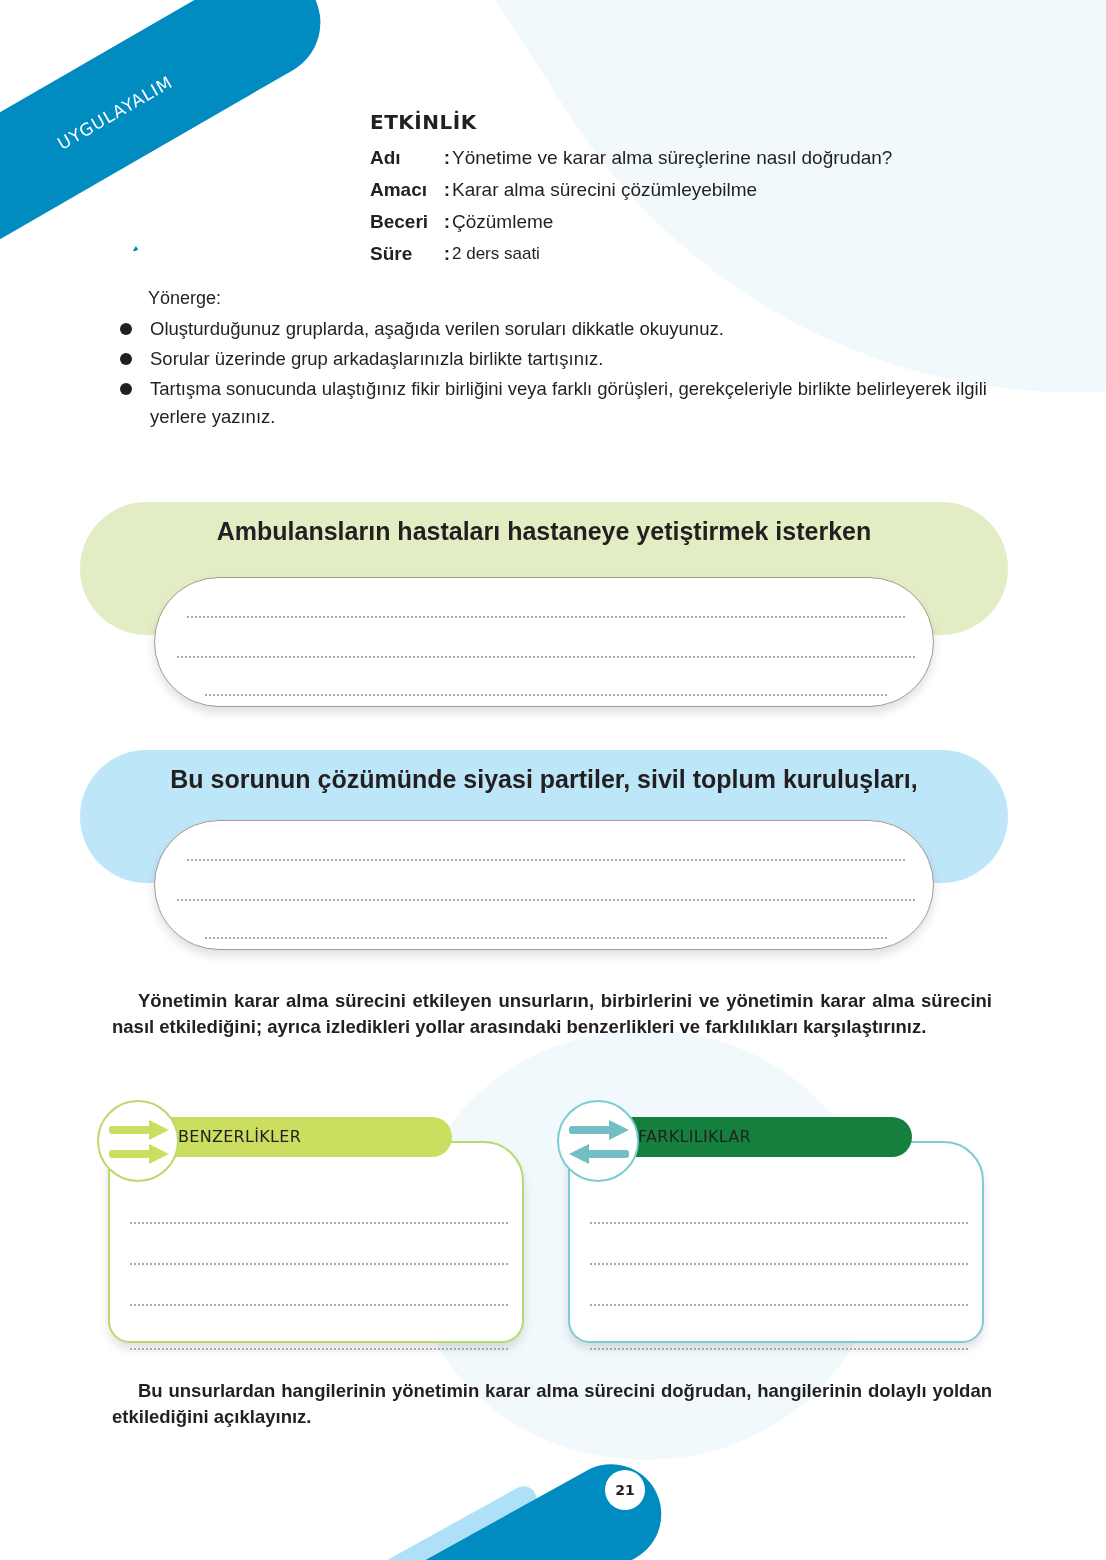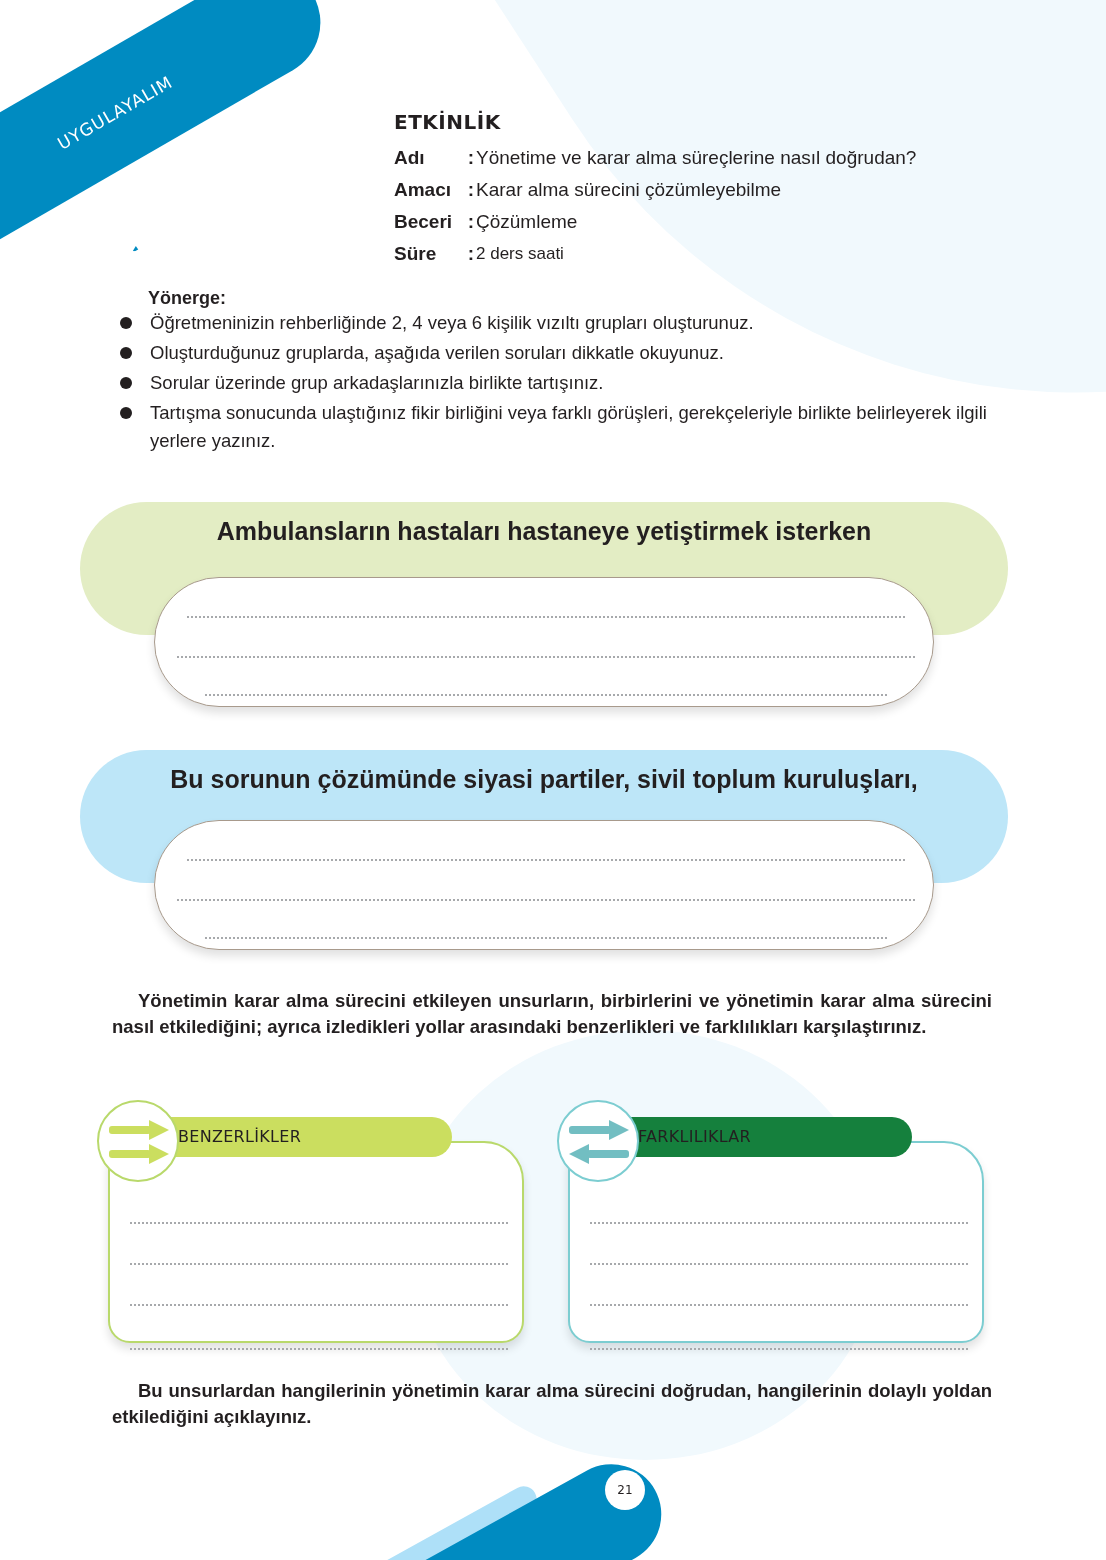--- a/index.html
+++ b/index.html
@@ -26,31 +26,31 @@
     z-index: 1;
   }
   .banner-text {
     position: absolute; left: 205px; top: 48px; color: #ffffff;
     font-family: "DejaVu Sans", sans-serif; font-size: 17px; letter-spacing: 1px;
     transform: rotate(0deg);
   }
   .pencil-icon { position: absolute; left: 75px; top: 220px; width: 80px; height: 60px; z-index: 2; }
 
   
-  .activity { position: absolute; left: 370px; top: 110px; z-index: 2; margin-left: 24px; }
+  .activity { position: absolute; left: 370px; top: 110px; z-index: 2; }
   .activity-title { font-family: "DejaVu Sans", sans-serif; font-weight: bold; font-size: 20px; letter-spacing: 0.5px; margin-bottom: 8px; }
   .meta-row { display: flex; font-size: 19px; line-height: 32px; }
   .meta-label { font-weight: bold; width: 80px; display: inline-flex; justify-content: space-between; }
   .meta-label .colon { font-weight: bold; }
   .meta-value { margin-left: 2px; }
   .meta-row.small .meta-value { font-size: 17px; }
 
   
   .yonerge { position: absolute; left: 118px; top: 288px; width: 880px; z-index: 2; }
-  .yonerge-title { font-weight: bold; font-size: 18px; margin-left: 30px; }
+  .yonerge-title { font-weight: normal; font-size: 18px; margin-left: 30px; margin-bottom: 6px; }
   .bullets { list-style: none; }
   .bullets li { position: relative; padding-left: 32px; font-size: 18.5px; line-height: 28px; margin-bottom: 2px; }
   .bullets li .dot { position: absolute; left: 2px; top: 8px; width: 12px; height: 12px; border-radius: 50%; background: #231f20; }
 
   
   .qpill {
     position: absolute; left: 80px; width: 928px; height: 133px; border-radius: 67px; z-index: 2;
   }
   .qpill.green { top: 502px; background: #e3edc4; }
   .qpill.blue { top: 750px; background: #bde6f8; }
@@ -101,21 +101,21 @@
   .footer-band-light {
     position: absolute; left: 350px; top: 1505px; width: 230px; height: 26px; background: #aee0f8;
     border-radius: 13px; transform: rotate(-29deg); transform-origin: 100% 50%; left: 305px; top: 1480px; z-index: 1;
   }
   .footer-band {
     position: absolute; left: 360px; top: 1530px; width: 330px; height: 100px; background: #008bc1;
     border-radius: 0 50px 50px 0; transform: rotate(-29deg); transform-origin: 100% 50%; left: 325px; top: 1440px; z-index: 1;
   }
   .page-num {
     position: absolute; left: 605px; top: 1470px; width: 40px; height: 40px; border-radius: 50%;
-    background: #fff; font-family: "DejaVu Sans", sans-serif; font-weight: normal; font-size: 12px;
+    background: #fff; font-family: "DejaVu Sans", sans-serif; font-weight: bold; font-size: 14px;
     text-align: center; line-height: 40px; z-index: 3;
   }
 </style>
 </head>
 <body>
 
 <div class="bg-layer">
   <div class="bg-diag"></div>
   <div class="bg-circle-bottom"></div>
 </div>
@@ -160,21 +160,20 @@
         <span>Süre</span>
         <span class="colon">:</span>
       </span>
     <span class="meta-value">2 ders saati</span>
   </div>
 </div>
 
 <div class="yonerge">
   <div class="yonerge-title">Yönerge:</div>
   <ul class="bullets">
-    <li><span class="dot"></span><span>Öğretmeninizin rehberliğinde 2, 4 veya 6 kişilik vızıltı grupları oluşturunuz.</span></li>
     <li><span class="dot"></span><span>Oluşturduğunuz gruplarda, aşağıda verilen soruları dikkatle okuyunuz.</span></li>
     <li><span class="dot"></span><span>Sorular üzerinde grup arkadaşlarınızla birlikte tartışınız.</span></li>
     <li><span class="dot"></span><span>Tartışma sonucunda ulaştığınız fikir birliğini veya farklı görüşleri, gerekçeleriyle birlikte belirleyerek ilgili yerlere yazınız.</span></li>
   </ul>
 </div>
 
 <div class="qpill green">
   <div class="qpill-text">
     <div>Ambulansların hastaları hastaneye yetiştirmek isterken</div>
   </div>

